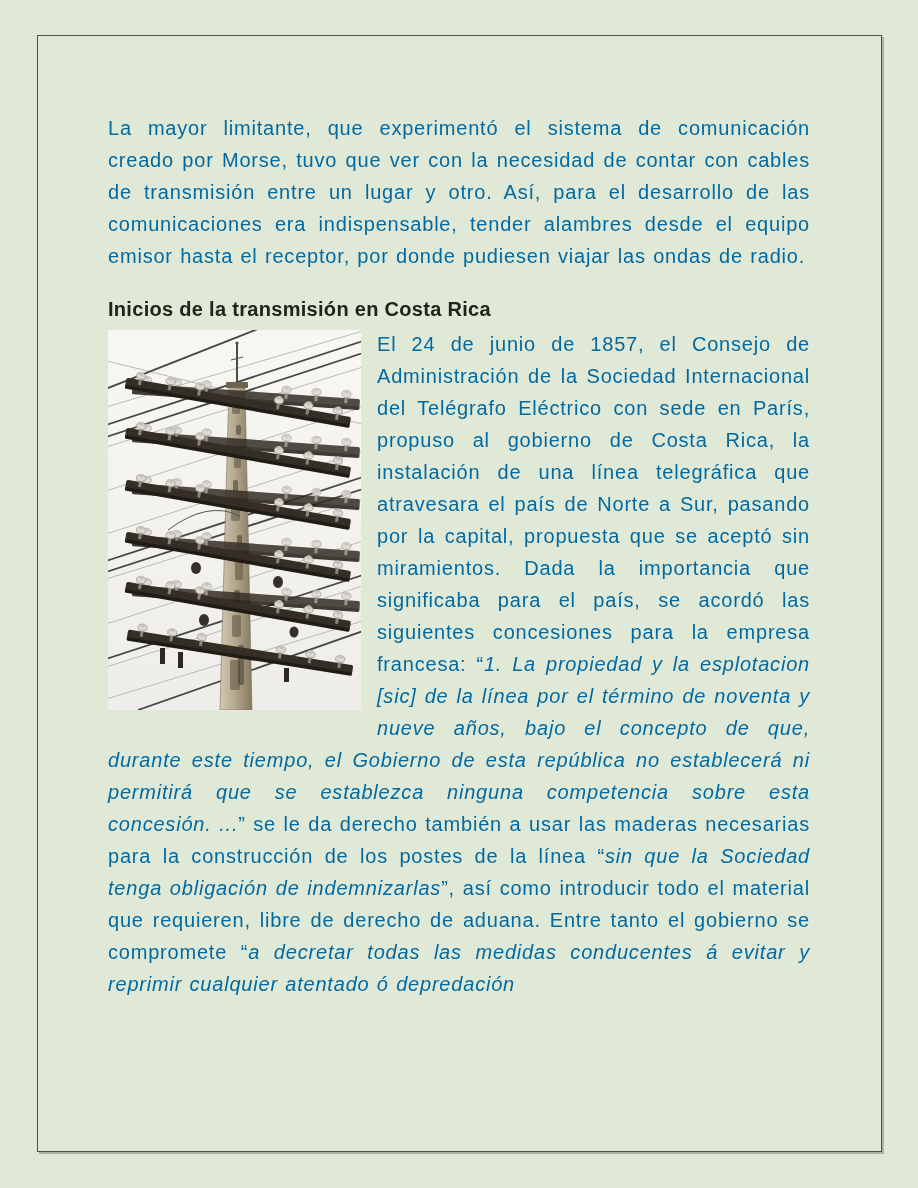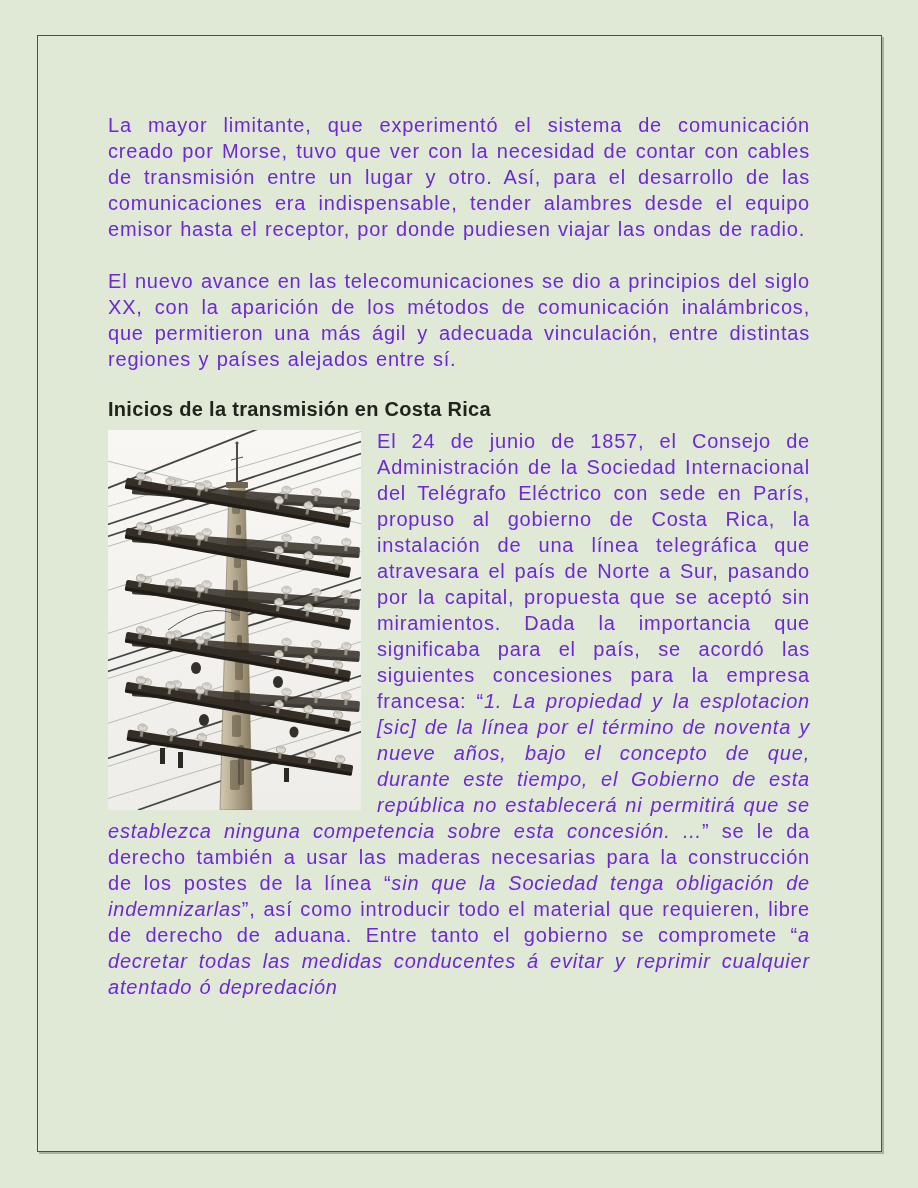--- a/index.html
+++ b/index.html
@@ -12,22 +12,22 @@
   .frame {
     position: absolute;
     left: 37px; top: 35px;
     width: 845px; height: 1117px;
     border: 1px solid #4b5146;
     box-shadow: 2px 2px 0 rgba(105,115,95,.45);
     padding: 76px 71px 0 70px;
   }
   .para {
     font-size: 20px;
-    line-height: 26px;
-    color: #6d28d9;
+    line-height: 32px;
+    color: #0369a1;
     text-align: justify;
     letter-spacing: .8px;
     word-spacing: 1px;
     margin-bottom: 26px;
   }
   .heading {
     font-size: 20px;
     line-height: 26px;
     font-weight: bold;
     color: #20241d;
@@ -44,21 +44,20 @@
   .it { font-style: italic; }
   .clear { clear: both; }
 </style>
 </head>
 <body>
 
 <div class="frame">
 
   <p class="para">La mayor limitante, que experimentó el sistema de comunicación creado por Morse, tuvo que ver con la necesidad de contar con cables de transmisión entre un lugar y otro. Así, para el desarrollo de las comunicaciones era indispensable, tender alambres desde el equipo emisor hasta el receptor, por donde pudiesen viajar las ondas de radio.</p>
 
-  <p class="para">El nuevo avance en las telecomunicaciones se dio a principios del siglo XX, con la aparición de los métodos de comunicación inalámbricos, que permitieron una más ágil y adecuada vinculación, entre distintas regiones y países alejados entre sí.</p>
 
   <h2 class="heading">Inicios de la transmisión en Costa Rica</h2>
 
   <p class="para">
     <span class="photo">
       <svg viewBox="0 0 253 380" width="253" height="380" aria-hidden="true">
         <defs>
           <linearGradient id="sky" x1="0" y1="0" x2="0" y2="1">
             <stop offset="0" stop-color="#f8f7f4"></stop>
               <stop offset="1" stop-color="#eeede9"></stop>

